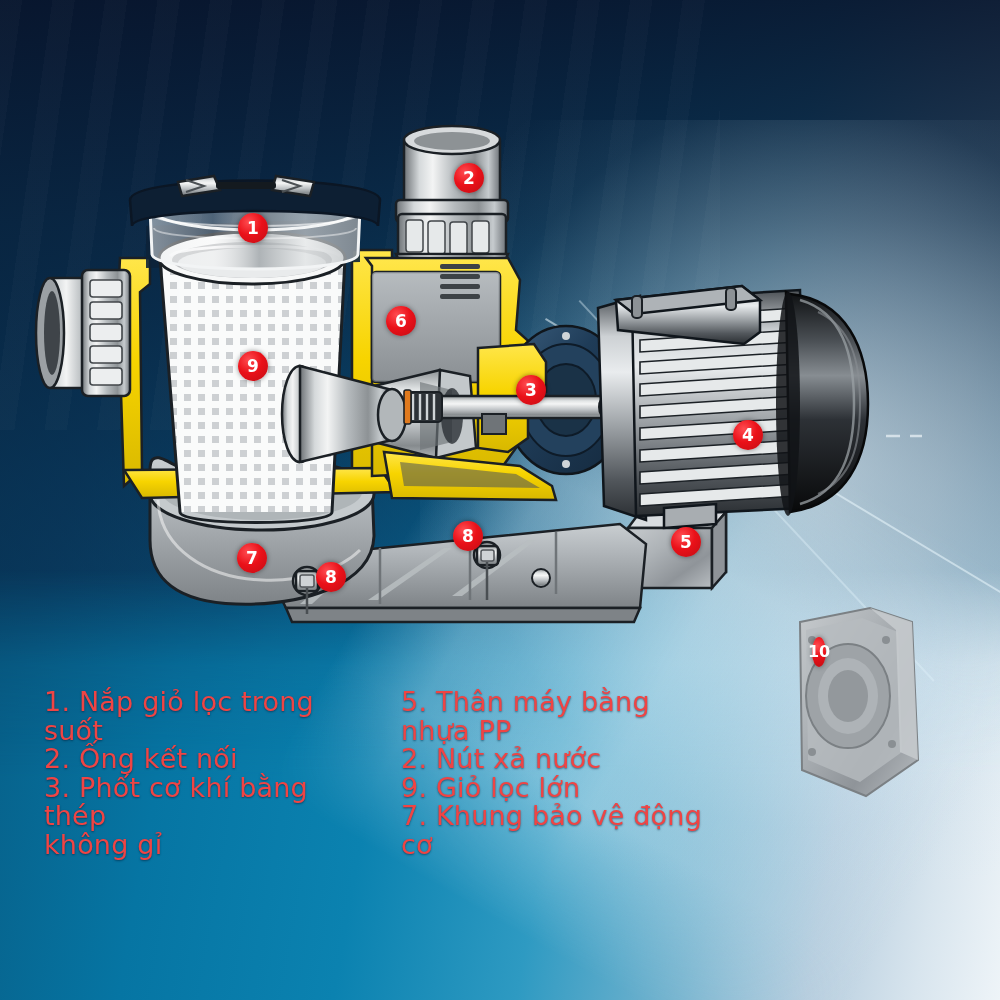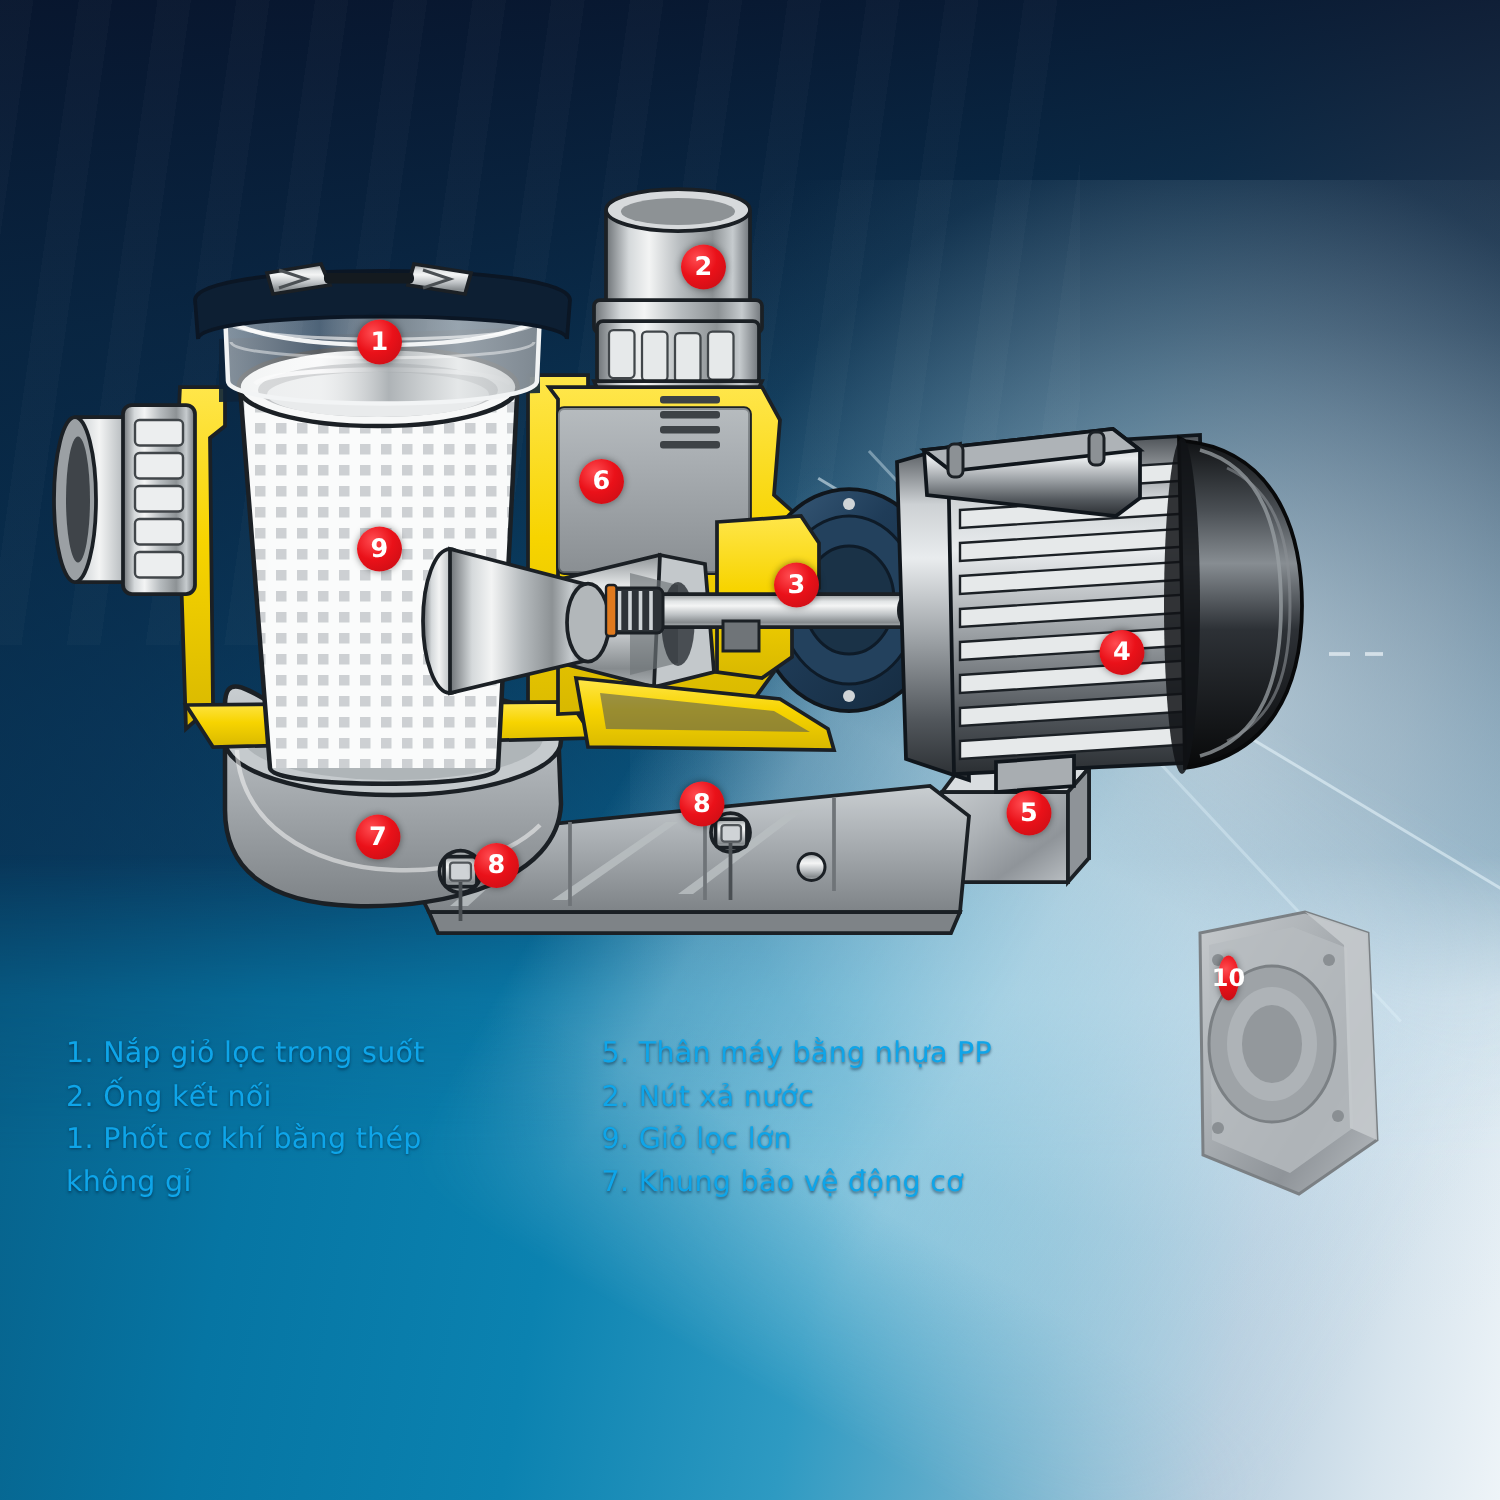--- a/index.html
+++ b/index.html
@@ -90,22 +90,22 @@
 
   
   .legend {
     position:absolute; left:44px; top:688px; width:680px;
     display:flex; gap:24px;
     z-index:70;
   }
   .legend-col { width:326px; }
   .legend-col.right { width:340px; padding-left:12px; }
   .legend-item {
-    color:#0ea5e9;
-    font-size:19px;
+    color:#ef4444;
+    font-size:27px;
     line-height:28.5px;
     letter-spacing:0.2px;
     white-space:pre-wrap;
     text-shadow:0 1px 2px rgba(0,30,55,0.55);
     font-family:"DejaVu Sans", sans-serif;
   }
 </style>
 </head>
 <body>
 
@@ -441,21 +441,21 @@
   <div class="badge" style="left:237px; top:543px;">7</div>
   <div class="badge" style="left:316px; top:562px;">8</div>
   <div class="badge" style="left:453px; top:521px;">8</div>
   <div class="badge" style="left:238px; top:351px;">9</div>
   <div class="badge wide" style="left:812px; top:637px;">10</div>
 
   <div class="legend">
     <div class="legend-col left">
       <div class="legend-item">1. Nắp giỏ lọc trong suốt</div>
       <div class="legend-item">2. Ống kết nối</div>
-      <div class="legend-item">1. Phốt cơ khí bằng thép
+      <div class="legend-item">3. Phốt cơ khí bằng thép
 không gỉ</div>
     </div>
     <div class="legend-col right">
       <div class="legend-item">5. Thân máy bằng nhựa PP</div>
       <div class="legend-item">2. Nút xả nước</div>
       <div class="legend-item">9. Giỏ lọc lớn</div>
       <div class="legend-item">7. Khung bảo vệ động cơ</div>
     </div>
   </div>
 

